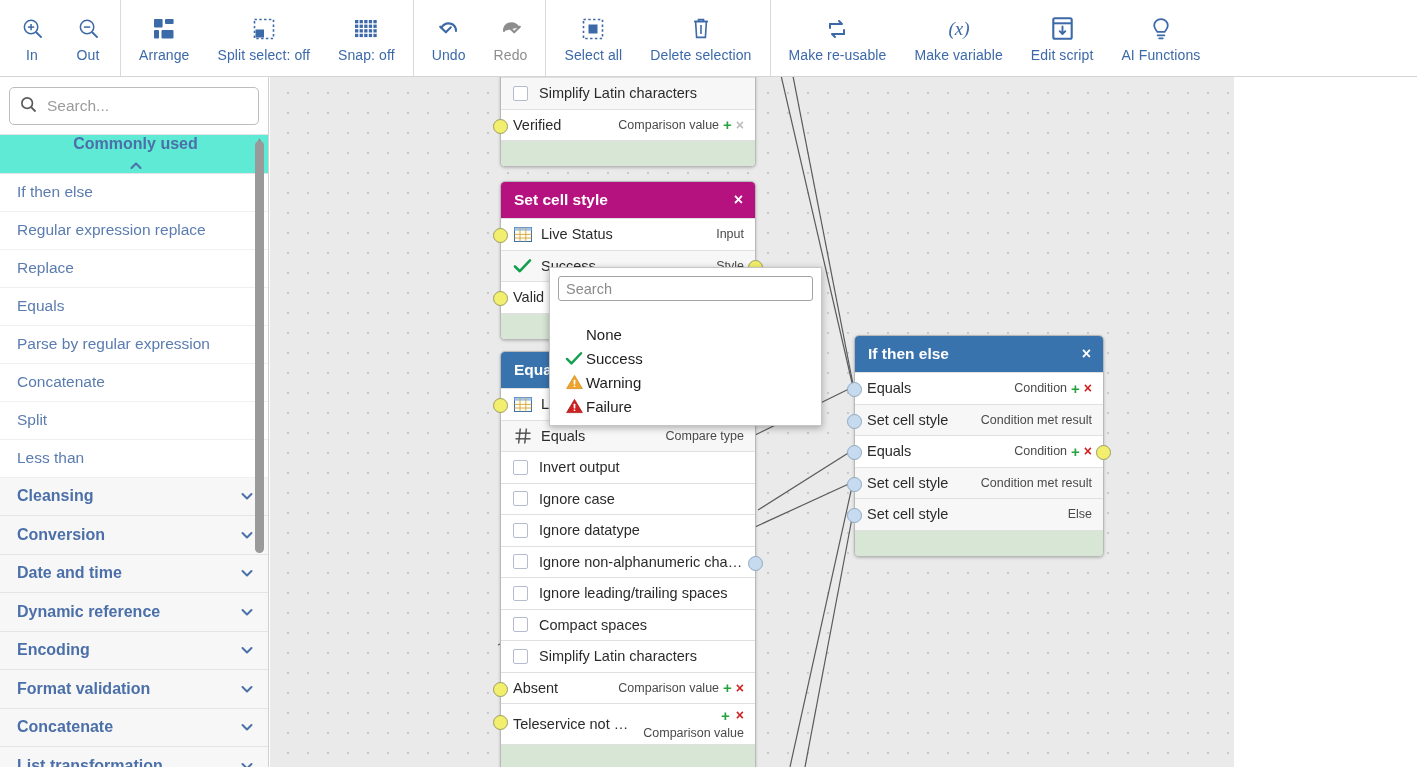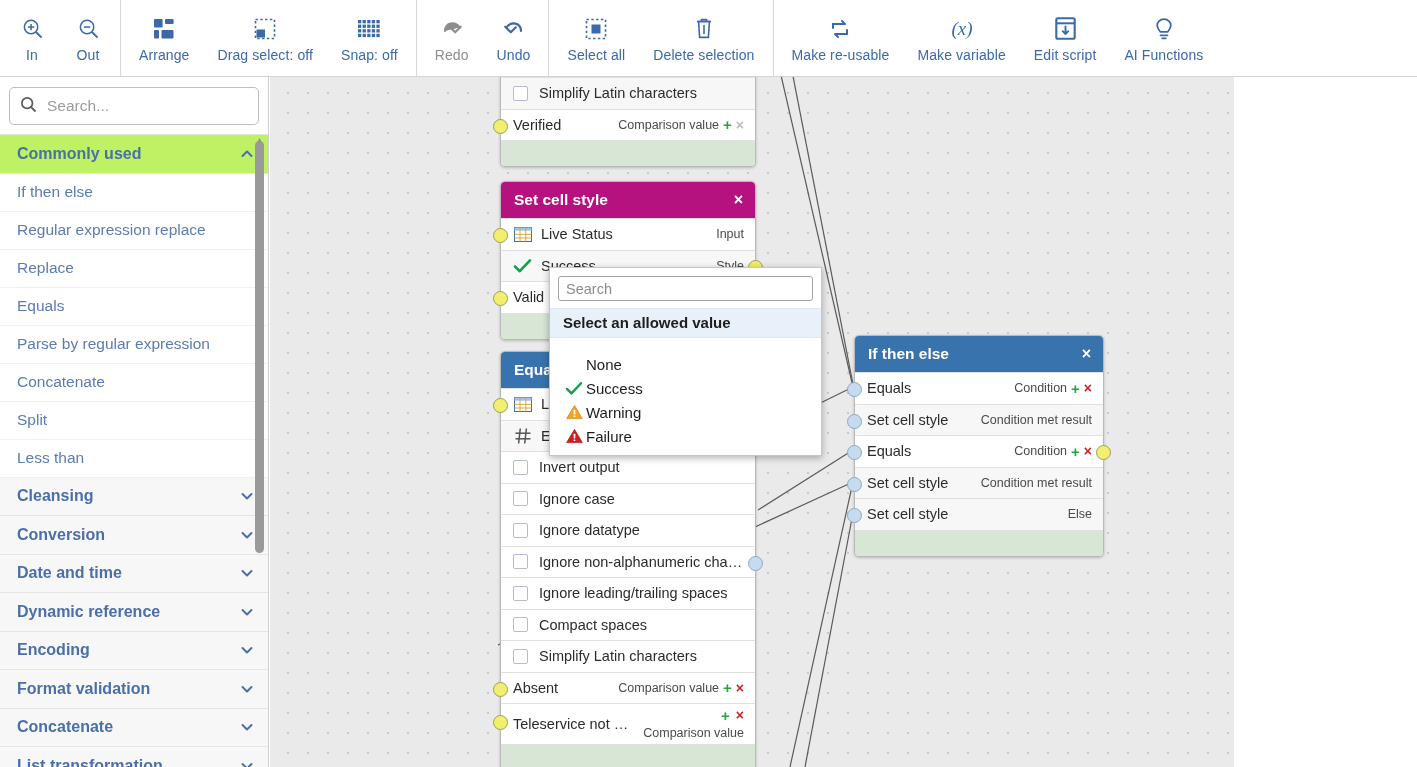--- a/index.html
+++ b/index.html
@@ -84,21 +84,21 @@
     display: flex; align-items: center; justify-content: space-between;
     height: 38.5px;
     padding: 0 14px 0 17px;
     background: #f7f7f7;
     border-bottom: 1px solid #e4e4e4;
     color: #4b6fa8;
     font-size: 16px;
     font-weight: bold;
     cursor: pointer;
   }
-  .cat-header.open { background: #bef264; }
+  .cat-header.open { background: #5eead4; flex-direction: column; }
   .cat-item {
     display: flex; align-items: center;
     height: 38px;
     padding: 0 17px;
     background: #ffffff;
     border-bottom: 1px solid #f0f0f0;
     color: #5b7cb0;
     font-size: 15.5px;
     cursor: pointer;
   }
@@ -301,21 +301,21 @@
       </span>
       <span class="tb-label">Arrange</span>
     </div>
     <div class="tb-btn">
       <span class="tb-ico">
         <svg width="22" height="22" viewBox="0 0 22 22">
           <rect x="1.5" y="1.5" width="19" height="19" fill="none" stroke="#3c69a8" stroke-width="1.6" stroke-dasharray="2.4 2.4"></rect>
           <rect x="2.5" y="11.5" width="8.5" height="8" fill="#3c69a8"></rect>
         </svg>
       </span>
-      <span class="tb-label">Drag select: off</span>
+      <span class="tb-label">Split select: off</span>
     </div>
     <div class="tb-btn">
       <span class="tb-ico">
         <svg width="22" height="20" viewBox="0 0 22 20" fill="#3c69a8">
           <g>
             <rect x="0" y="1" width="3.3" height="3.3"></rect>
               <rect x="4.6" y="1" width="3.3" height="3.3"></rect>
               <rect x="9.2" y="1" width="3.3" height="3.3"></rect>
               <rect x="13.8" y="1" width="3.3" height="3.3"></rect>
               <rect x="18.4" y="1" width="3.3" height="3.3"></rect>
@@ -335,37 +335,37 @@
               <rect x="13.8" y="14.8" width="3.3" height="3.3"></rect>
               <rect x="18.4" y="14.8" width="3.3" height="3.3"></rect>
           </g>
         </svg>
       </span>
       <span class="tb-label">Snap: off</span>
     </div>
   </div>
 
   <div class="tb-group">
+    <div class="tb-btn">
+      <span class="tb-ico">
+        <svg width="24" height="22" viewBox="0 0 24 22" fill="none" stroke="#3c69a8" stroke-width="2.1" stroke-linecap="round" stroke-linejoin="round">
+          <path d="M5 5 L5 13 M5 13 L12 13" transform="rotate(-45 8.5 9)"></path>
+          <path d="M4.5 9.5 C 9 2.5, 19 5, 19 13"></path>
+        </svg>
+      </span>
+      <span class="tb-label">Undo</span>
+    </div>
     <div class="tb-btn disabled">
       <span class="tb-ico">
         <svg width="24" height="22" viewBox="0 0 24 22" fill="none" stroke="#8d8d8d" stroke-width="2.1" stroke-linecap="round" stroke-linejoin="round">
           <path d="M19 5 L19 13 M19 13 L12 13" transform="rotate(45 15.5 9)"></path>
           <path d="M19.5 9.5 C 15 2.5, 5 5, 5 13"></path>
         </svg>
       </span>
       <span class="tb-label">Redo</span>
-    </div>
-    <div class="tb-btn">
-      <span class="tb-ico">
-        <svg width="24" height="22" viewBox="0 0 24 22" fill="none" stroke="#3c69a8" stroke-width="2.1" stroke-linecap="round" stroke-linejoin="round">
-          <path d="M5 5 L5 13 M5 13 L12 13" transform="rotate(-45 8.5 9)"></path>
-          <path d="M4.5 9.5 C 9 2.5, 19 5, 19 13"></path>
-        </svg>
-      </span>
-      <span class="tb-label">Undo</span>
     </div>
   </div>
 
   <div class="tb-group">
     <div class="tb-btn">
       <span class="tb-ico">
         <svg width="22" height="22" viewBox="0 0 22 22">
           <rect x="1.5" y="1.5" width="19" height="19" fill="none" stroke="#3c69a8" stroke-width="1.6" stroke-dasharray="2.4 2.4"></rect>
           <rect x="6.5" y="6.5" width="9" height="9" fill="#3c69a8"></rect>
         </svg>
@@ -729,21 +729,20 @@
       <span class="rlabel">Set cell style</span>
       <span class="rmeta">Else</span>
     </div>
     <div class="node-foot"></div>
   </div>
 
   <div id="dropdown">
     <div id="dd-search-wrap">
       <input id="dd-search" type="text" value="" placeholder="Search" style="">
     </div>
-    <div class="dd-title">Select an allowed value</div>
     <div id="dd-list">
       <div class="dd-opt">
         <span class="dd-ico"></span>
         <span>None</span>
       </div>
       <div class="dd-opt">
         <span class="dd-ico">
           <svg width="18" height="15" viewBox="0 0 19 16" fill="none" stroke="#12a04f" stroke-width="2.6" stroke-linecap="round" stroke-linejoin="round">
               <polyline points="2,8.5 6.8,13.2 17,2.4"></polyline>
             </svg>

